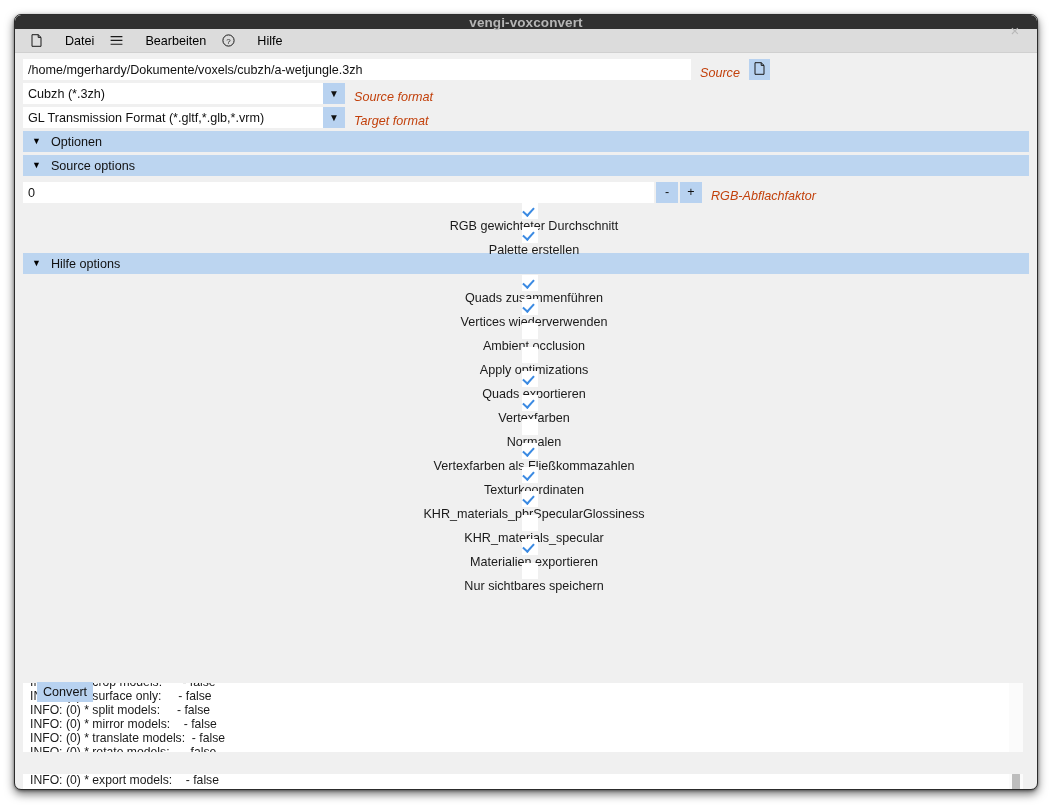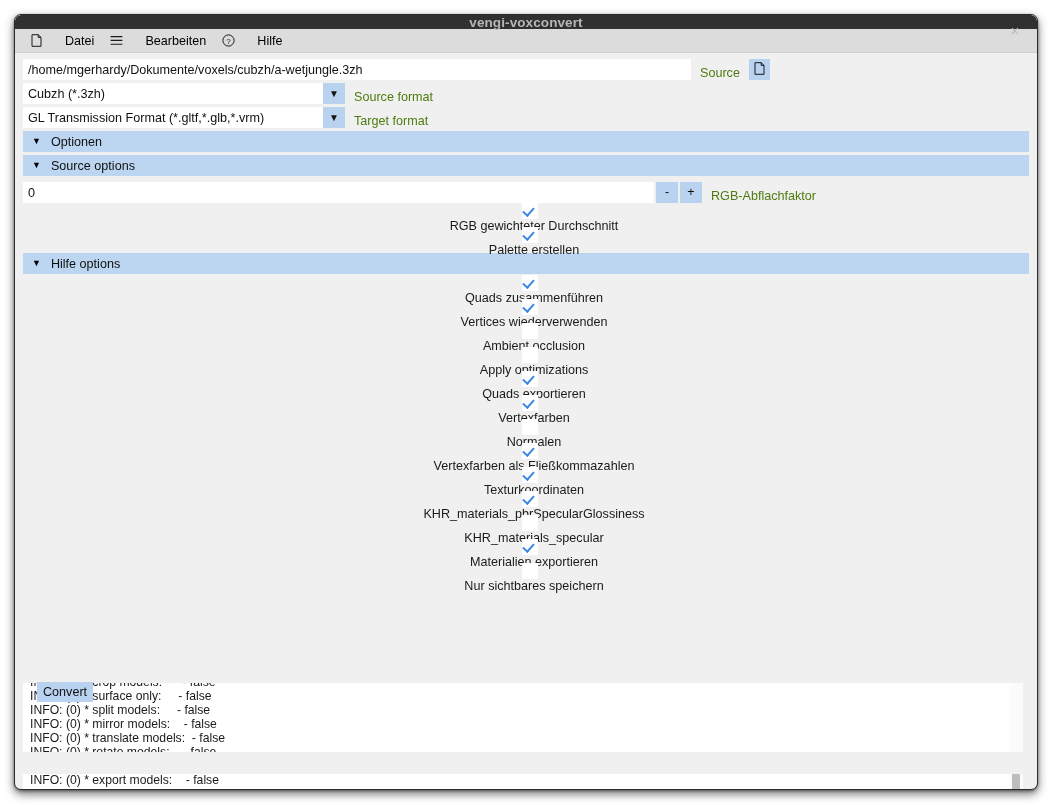--- a/index.html
+++ b/index.html
@@ -121,23 +121,24 @@
     align-items: center;
     padding-left: 5px;
     font-size: 12.6px;
     color: #111;
     box-sizing: border-box;
     font-family: "Liberation Sans", sans-serif;
     cursor: text;
   }
   .row-label {
     font-size: 12.6px;
-    color: #4d7c0f;
+    color: #c2410c;
     margin-left: 9px;
     white-space: nowrap;
+    font-style: italic;
   }
   
   .blue-btn {
     background: #b8d2f0;
     display: inline-flex;
     align-items: center;
     justify-content: center;
     cursor: pointer;
     color: #111;
     font-size: 12.6px;

